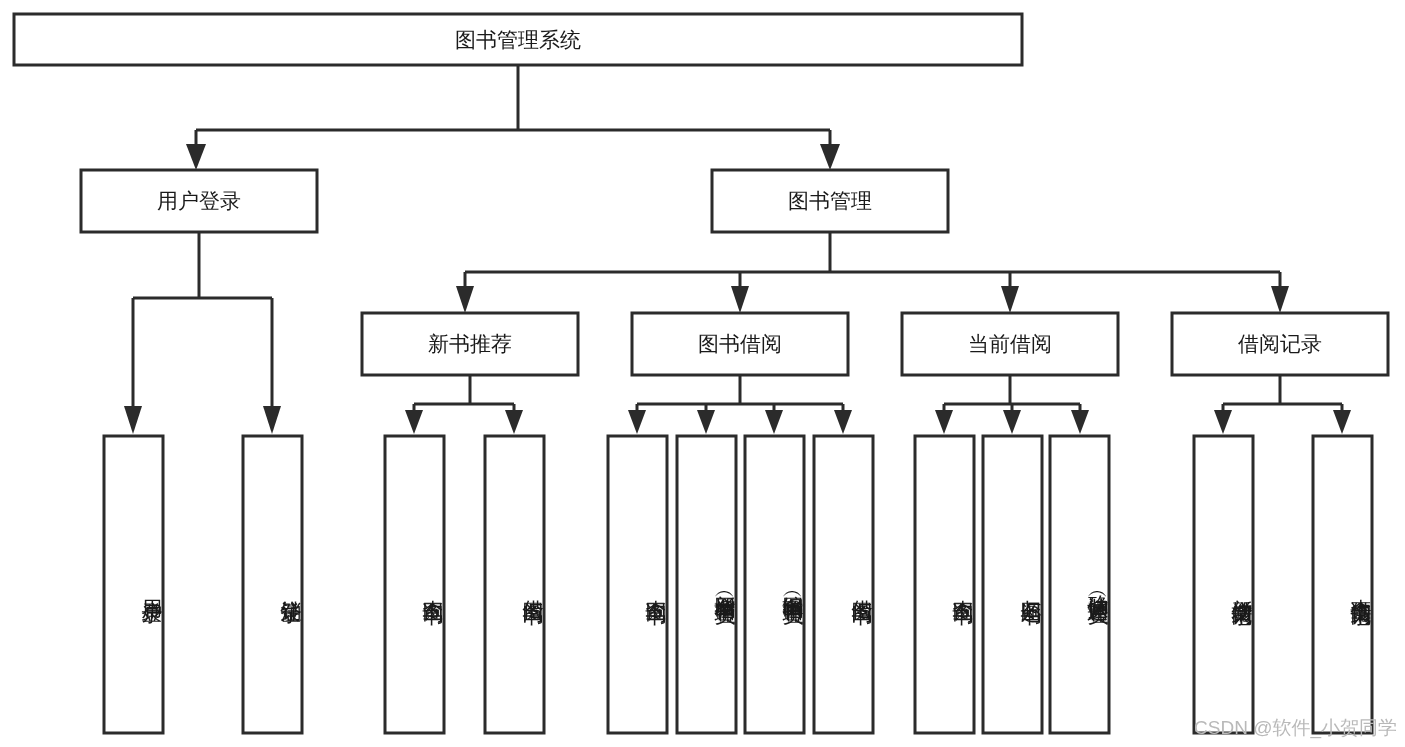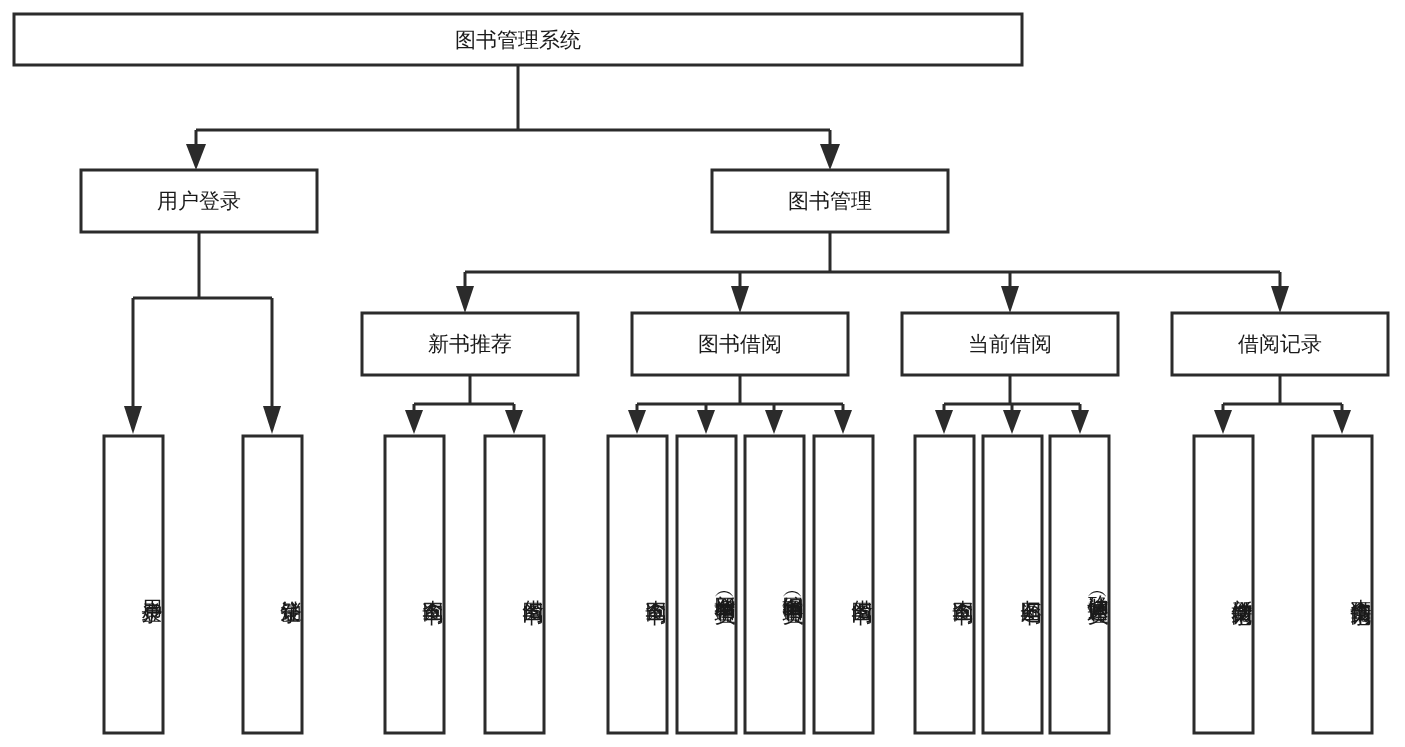--- a/index.html
+++ b/index.html
@@ -186,14 +186,15 @@
   <div class="node-label-v" style="left:608px; top:446px; width:59px; height:280px;">查询图书</div>
   <div class="node-label-v" style="left:677px; top:440px; width:59px; height:290px;">新增图书（管理员）</div>
   <div class="node-label-v" style="left:745px; top:440px; width:59px; height:290px;">编辑图书（管理员）</div>
   <div class="node-label-v" style="left:814px; top:446px; width:59px; height:280px;">借阅图书</div>
   <div class="node-label-v" style="left:915px; top:446px; width:59px; height:280px;">查询图书</div>
   <div class="node-label-v" style="left:983px; top:446px; width:59px; height:280px;">归还图书</div>
   <div class="node-label-v" style="left:1050px; top:440px; width:59px; height:290px;">确认归还（管理员）</div>
   <div class="node-label-v" style="left:1194px; top:446px; width:59px; height:280px;">新增借阅记录</div>
   <div class="node-label-v" style="left:1313px; top:446px; width:59px; height:280px;">查询借阅记录</div>
 
+  <div id="watermark">CSDN @软件_小贺同学</div>
 
 </div>
 
 </body></html>

